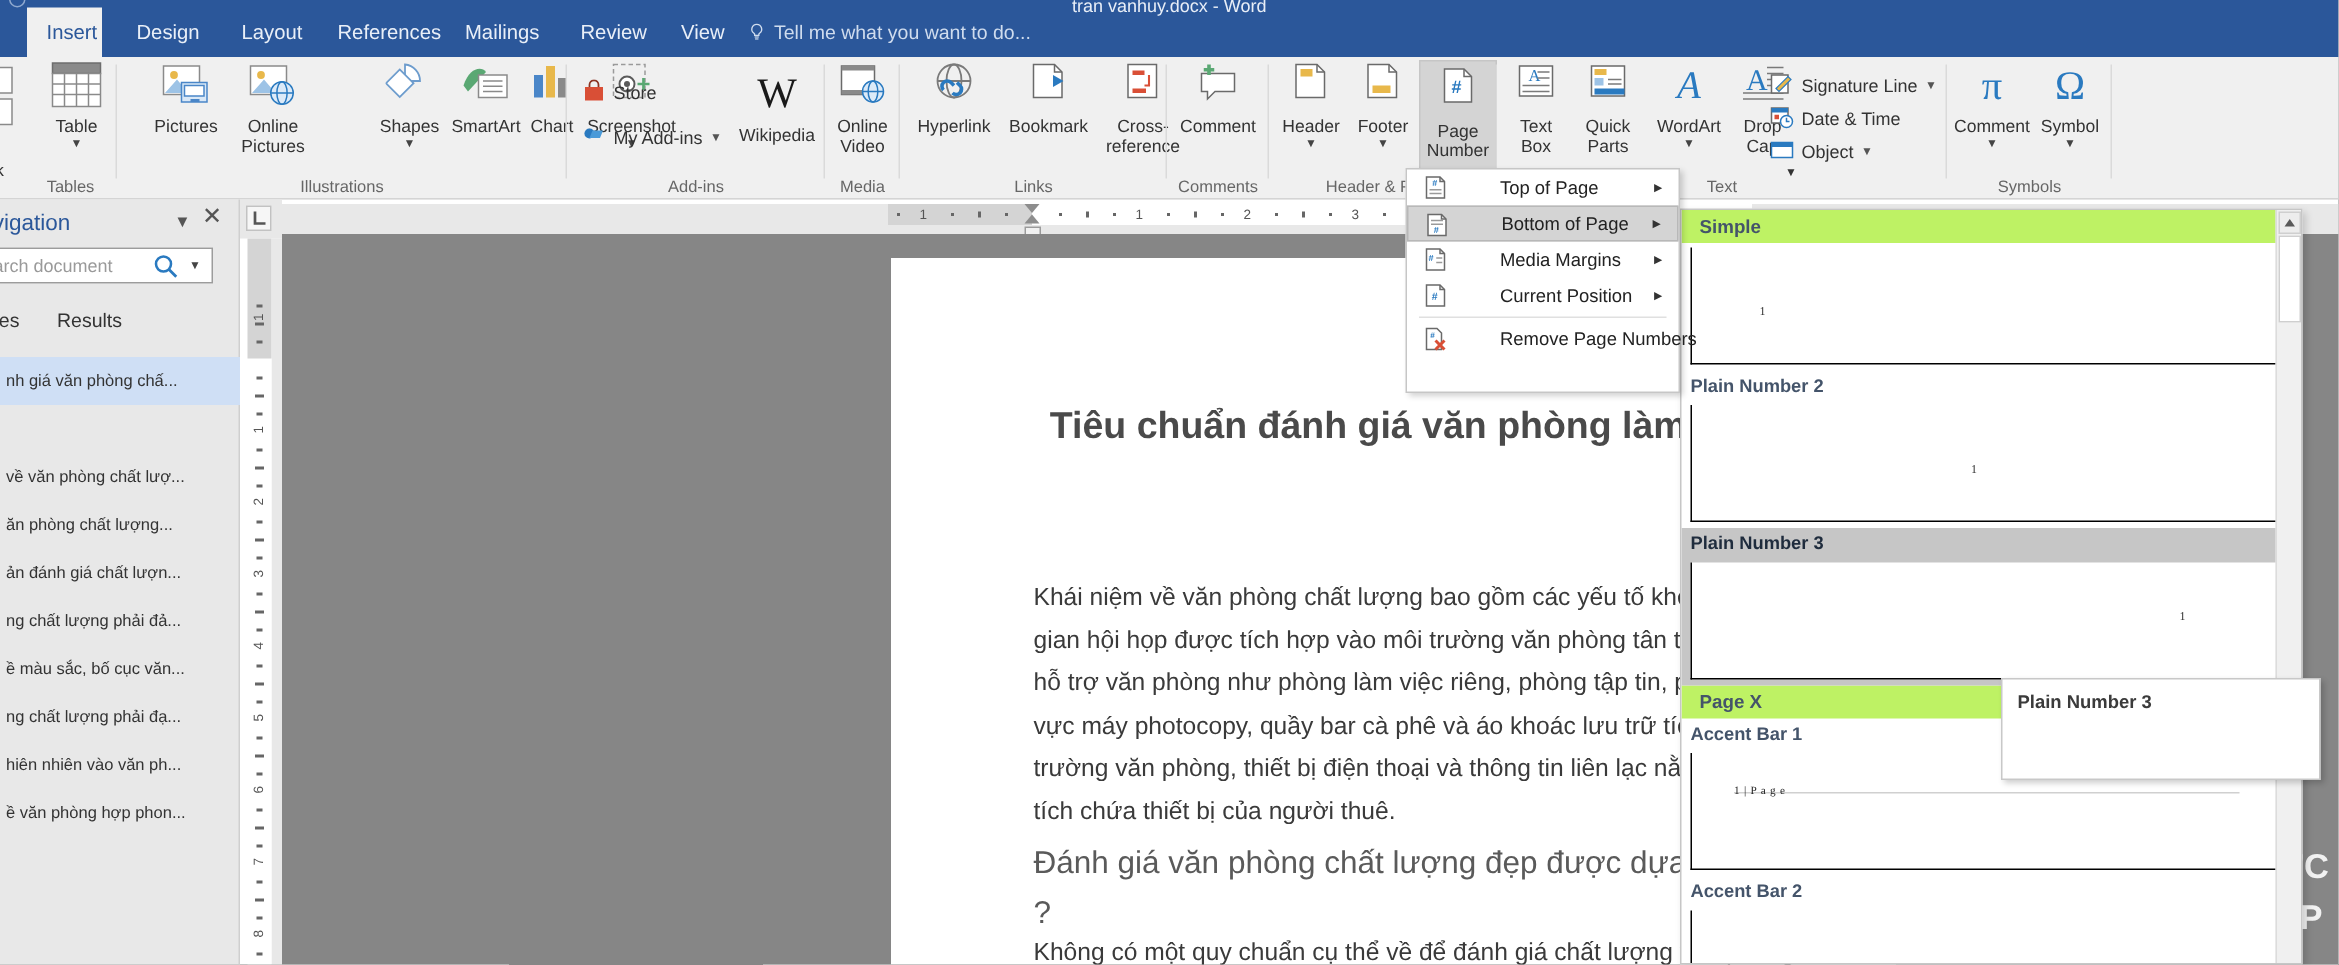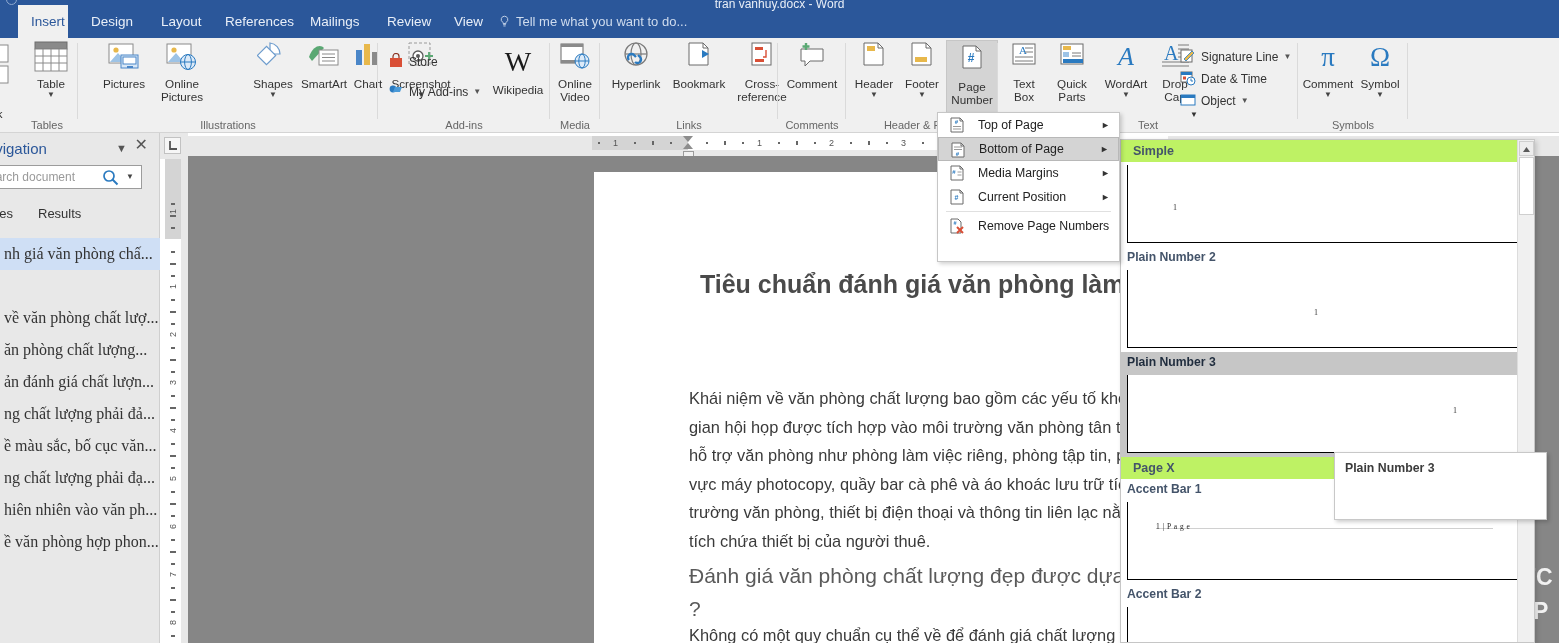--- a/index.html
+++ b/index.html
@@ -84,21 +84,21 @@
 
   
   #pagenum-menu{
     position:absolute; left:937px; top:112px; width:183px; height:150px;
     background:#ffffff; border:1px solid #c6c6c6;
     box-shadow:2px 2px 4px rgba(0,0,0,.18);
     z-index:60;
   }
   .mi{
     position:relative; height:24px; line-height:24px; font-size:12.3px; color:#222;
-    padding-left:40px; cursor:default; white-space:nowrap;
+    padding-left:62px; cursor:default; white-space:nowrap;
   }
   .mi.sel{ background:#d4d4d4; border:1px solid #b8b8b8; height:24px; line-height:22px; }
   .mi .micon{ position:absolute; left:11px; top:4px; width:16px; height:16px; }
   .mi .sub{ position:absolute; right:9px; top:0; font-size:9px; color:#333; }
   .msep{ height:1px; background:#e0e0e0; margin:2px 8px; }
 
   
   #gallery{
     position:absolute; left:1120px; top:139px; width:415px; height:504px;
     background:#ffffff; border:1px solid #c6c6c6;
@@ -177,22 +177,22 @@
   #navsearch .ph{
     position:absolute; left:6px; top:4px; font-size:12px; color:#9a9a9a;
   }
   #navsearch .mag{ position:absolute; right:22px; top:3px; }
   #navsearch .sarr{ position:absolute; right:7px; top:6px; font-size:8px; color:#444; }
   .navtab{
     position:absolute; top:73px; font-size:13px; color:#333; white-space:nowrap;
   }
   #navlist{ position:absolute; left:0; top:105px; width:160px; }
   .navitem{
-    height:32px; line-height:32px; font-size:16px; color:#333;
-    white-space:nowrap; overflow:hidden; padding-left:4px;font-family:Liberation Serif, serif;
+    height:32px; line-height:32px; font-size:11px; color:#333;
+    white-space:nowrap; overflow:hidden; padding-left:4px;
   }
   .navitem.sel{ background:#cfdff5; }
 
   
   #corner{
     position:absolute; left:160px; top:133px; width:28px; height:26px; background:#e8e8e8;
   }
   #corner .lmark{
     position:absolute; left:4px; top:4px; width:17px; height:17px;
     background:#f6f6f6; border:1px solid #c2c2c2;

